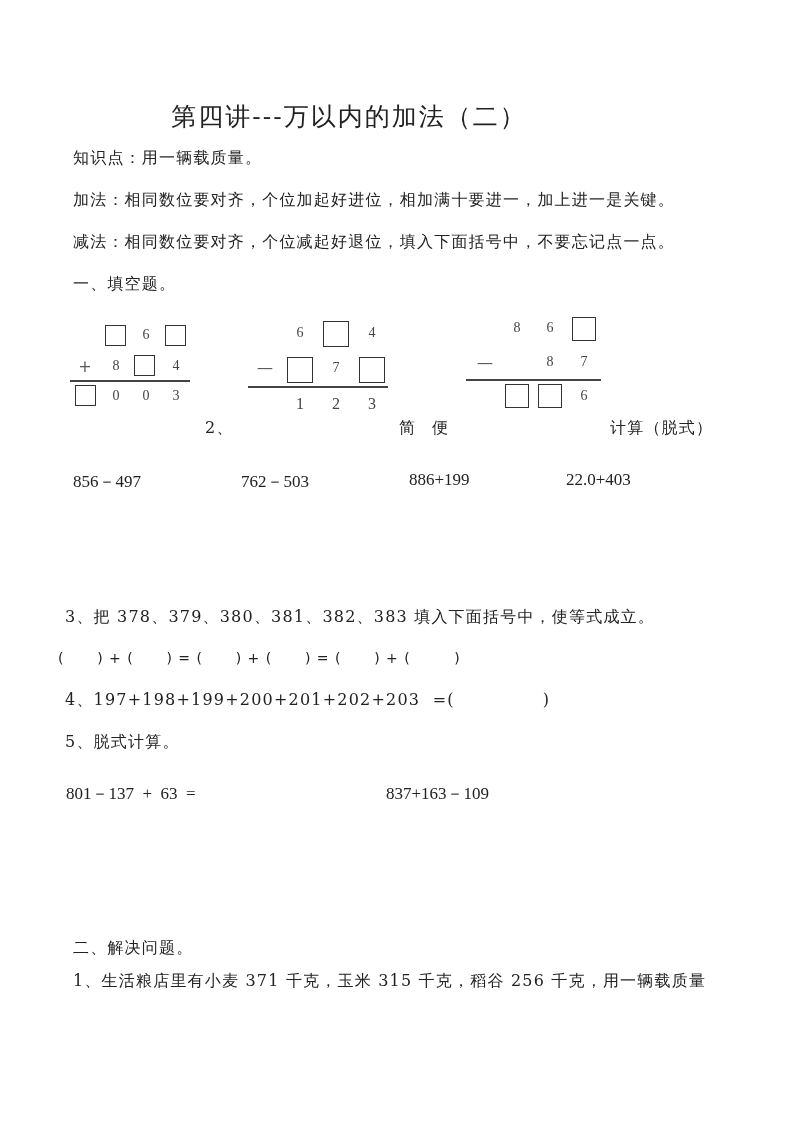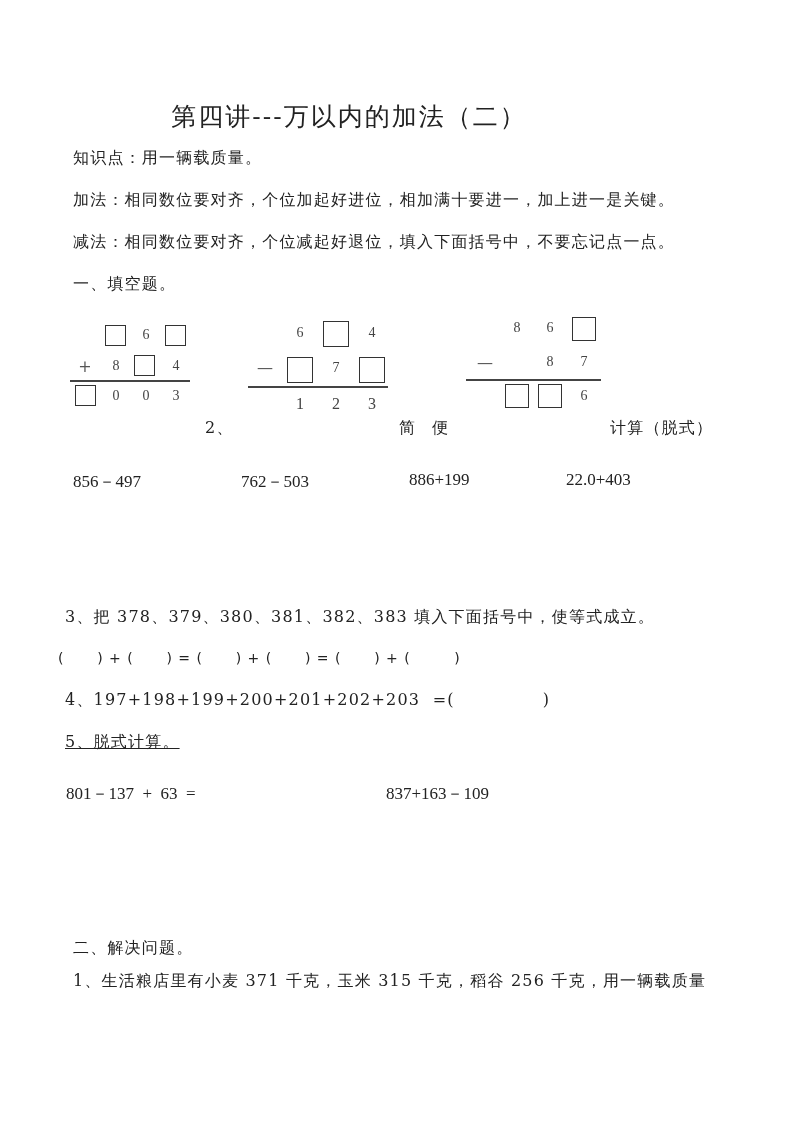--- a/index.html
+++ b/index.html
@@ -73,18 +73,18 @@
 
 <div class="abs num" style="left:73px; top:461px;">856－497</div>
 <div class="abs num" style="left:241px; top:461px;">762－503</div>
 <div class="abs num" style="left:409px; top:461px;">886+199</div>
 <div class="abs num" style="left:566px; top:461px;">22.0+403</div>
 
 <div class="abs line" style="left:65px; top:607px;">3、把 378、379、380、381、382、383 填入下面括号中，使等式成立。</div>
 <div class="abs paren" style="left:58px; top:650px; white-space:pre; letter-spacing:1px;">(      ) + (      ) = (      ) + (      ) = (      ) + (        )</div>
 <div class="abs line" style="left:65px; top:690px; white-space:pre;">4、197+198+199+200+201+202+203  =(              )</div>
 
-<div class="abs line" style="left:65px; top:732px;text-decoration:underline;">5、脱式计算。</div>
+<div class="abs line" style="left:65px; top:732px;">5、脱式计算。</div>
 <div class="abs num" style="left:66px; top:773px; white-space:pre;">801－137  +  63  =</div>
 <div class="abs num" style="left:386px; top:773px;">837+163－109</div>
 
 <div class="abs line" style="left:73px; top:938px;">二、解决问题。</div>
 <div class="abs line" style="left:73px; top:971px;">1、生活粮店里有小麦 371 千克，玉米 315 千克，稻谷 256 千克，用一辆载质量</div>
 
 </body></html>

